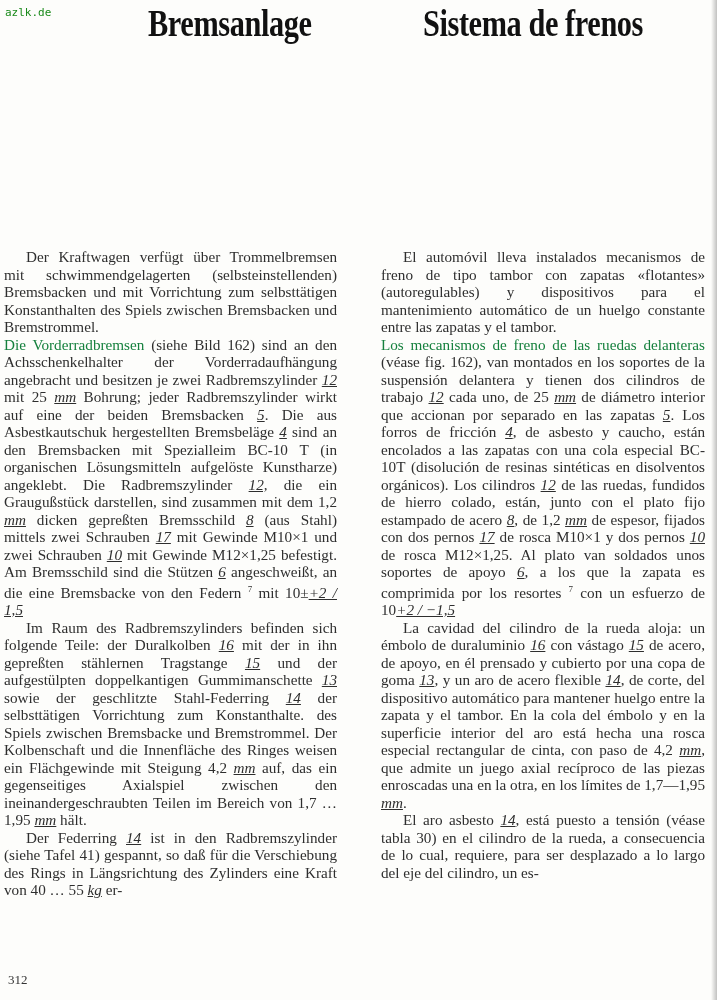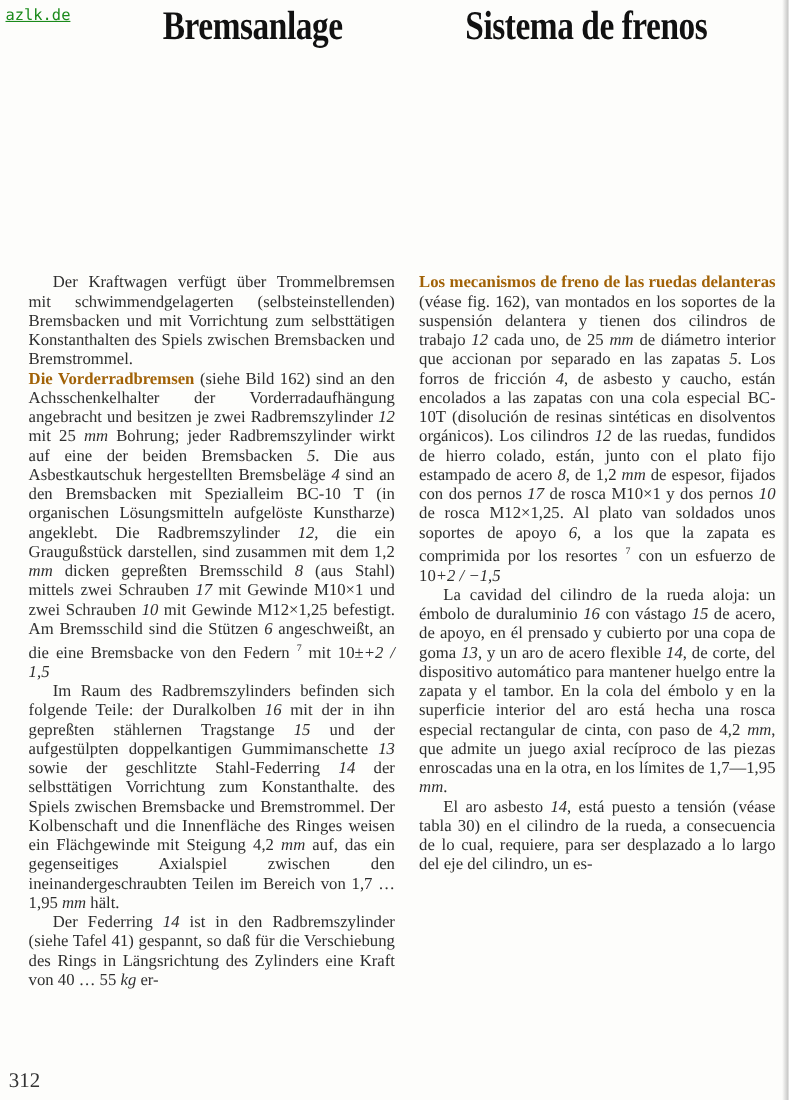--- a/index.html
+++ b/index.html
@@ -10,21 +10,21 @@
     font-family: "Liberation Serif", "DejaVu Serif", serif;
     color: #2a2a2a;
   }
   .edge-shadow {
     position: absolute; right: 0; top: 0; width: 6px; height: 1000px;
     background: linear-gradient(to right, rgba(0,0,0,0), rgba(120,120,120,0.45));
   }
   .watermark {
     position: absolute; left: 5px; top: 6px;
     font-family: "DejaVu Sans Mono", "Liberation Mono", monospace;
-    font-size: 14px; color: #1a8a1a; letter-spacing: 0px; text-decoration: underline;
+    font-size: 11px; color: #1a8a1a; letter-spacing: 0px;
   }
   .title {
     position: absolute; top: 2px;
     font-family: "Liberation Serif", "DejaVu Serif", serif;
     font-weight: bold; font-size: 37px; color: #111;
     letter-spacing: -0.5px;
     transform: scaleX(0.82); transform-origin: left top;
     white-space: nowrap;
   }
   .title-de { left: 148px; }
@@ -32,29 +32,29 @@
   .ghost {
     position: absolute; color: #e6e6e4; font-size: 15px; line-height: 19px;
     width: 350px; overflow: hidden; white-space: nowrap;
   }
   .col {
     position: absolute; top: 248px;
     font-size: 15.2px; line-height: 17.5px;
     text-align: justify;
     color: #2e2e2e;
   }
-  .col-de { left: 26px; width: 333px; }
+  .col-de { left: 4px; width: 333px; }
   .col-es { left: 381px; width: 324px; }
   .col p { margin: 0; text-indent: 22px; hyphens: manual; }
   .col p.noindent { text-indent: 0; }
-  .col b { font-weight: bold; color: #a16207; }
-  .col i { font-style: italic; }
+  .col b { font-weight: normal; color: #15803d; }
+  .col i { font-style: italic; text-decoration: underline; }
   .page-number {
     position: absolute; left: 8px; top: 972px;
-    font-size: 19px; color: #333;
+    font-size: 13px; color: #333;
   }
   sup.tol, sub.tol { font-size: 9px; }
 </style>
 </head>
 <body>
 
 <div class="edge-shadow"></div>
 
 <div class="watermark">azlk.de</div>
 
@@ -67,20 +67,21 @@
 <div class="col col-de">
   <p>Der Kraftwagen verfügt über Trommelbremsen mit schwimmendgelagerten (selbsteinstellenden) Bremsbacken und mit Vorrichtung zum selbsttätigen Konstanthalten des Spiels zwischen Bremsbacken und Bremstrommel.</p>
   <p class="noindent">
     <b>Die Vorderradbremsen</b><span> (siehe Bild 162) sind an den Achsschenkelhalter der Vorderradaufhängung angebracht und besitzen je zwei Radbremszylinder </span><i>12</i><span> mit 25 </span><i>mm</i><span> Bohrung; jeder Radbremszylinder wirkt auf eine der beiden Bremsbacken </span><i>5</i><span>. Die aus Asbestkautschuk hergestellten Bremsbeläge </span><i>4</i><span> sind an den Bremsbacken mit Spezialleim BC-10 T (in organischen Lösungsmitteln aufgelöste Kunstharze) angeklebt. Die Radbremszylinder </span><i>12,</i><span> die ein Graugußstück darstellen, sind zusammen mit dem 1,2 </span><i>mm</i><span> dicken gepreßten Bremsschild </span><i>8</i><span> (aus Stahl) mittels zwei Schrauben </span><i>17</i><span> mit Gewinde M10×1 und zwei Schrauben </span><i>10</i><span> mit Gewinde M12×1,25 befestigt. Am Bremsschild sind die Stützen </span><i>6</i><span> angeschweißt, an die eine Bremsbacke von den Federn </span><sup class="tol">7</sup><span> mit 10±</span><i>+2 / 1,5</i><span> </span>
   </p>
   <p><span>Im Raum des Radbremszylinders befinden sich folgende Teile: der Duralkolben </span><i>16</i><span> mit der in ihn gepreßten stählernen Tragstange </span><i>15</i><span> und der aufgestülpten doppelkantigen Gummimanschette </span><i>13</i><span> sowie der geschlitzte Stahl-Federring </span><i>14</i><span> der selbsttätigen Vorrichtung zum Konstanthalte. des Spiels zwischen Bremsbacke und Bremstrommel. Der Kolbenschaft und die Innenfläche des Ringes weisen ein Flächgewinde mit Steigung 4,2 </span><i>mm</i><span> auf, das ein gegenseitiges Axialspiel zwischen den ineinandergeschraubten Teilen im Bereich von 1,7 … 1,95 </span><i>mm</i><span> hält.</span></p>
   <p><span>Der Federring </span><i>14</i><span> ist in den Radbremszylinder (siehe Tafel 41) gespannt, so daß für die Verschiebung des Rings in Längsrichtung des Zylinders eine Kraft von 40 … 55 </span><i>kg</i><span> er-</span></p>
 </div>
 
 <div class="col col-es">
+  <p>El automóvil lleva instalados mecanismos de freno de tipo tambor con zapatas «flotantes» (autoregulables) y dispositivos para el mantenimiento automático de un huelgo constante entre las zapatas y el tambor.</p>
   <p class="noindent">
     <b>Los mecanismos de freno de las ruedas delanteras</b><span> (véase fig. 162), van montados en los soportes de la suspensión delantera y tienen dos cilindros de trabajo </span><i>12</i><span> cada uno, de 25 </span><i>mm</i><span> de diámetro interior que accionan por separado en las zapatas </span><i>5</i><span>. Los forros de fricción </span><i>4</i><span>, de asbesto y caucho, están encolados a las zapatas con una cola especial BC-10T (disolución de resinas sintéticas en disolventos orgánicos). Los cilindros </span><i>12</i><span> de las ruedas, fundidos de hierro colado, están, junto con el plato fijo estampado de acero </span><i>8</i><span>, de 1,2 </span><i>mm</i><span> de espesor, fijados con dos pernos </span><i>17</i><span> de rosca M10×1 y dos pernos </span><i>10</i><span> de rosca M12×1,25. Al plato van soldados unos soportes de apoyo </span><i>6</i><span>, a los que la zapata es comprimida por los resortes </span><sup class="tol">7</sup><span> con un esfuerzo de 10</span><i>+2 / −1,5</i><span> </span>
   </p>
   <p><span>La cavidad del cilindro de la rueda aloja: un émbolo de duraluminio </span><i>16</i><span> con vástago </span><i>15</i><span> de acero, de apoyo, en él prensado y cubierto por una copa de goma </span><i>13</i><span>, y un aro de acero flexible </span><i>14</i><span>, de corte, del dispositivo automático para mantener huelgo entre la zapata y el tambor. En la cola del émbolo y en la superficie interior del aro está hecha una rosca especial rectangular de cinta, con paso de 4,2 </span><i>mm</i><span>, que admite un juego axial recíproco de las piezas enroscadas una en la otra, en los límites de 1,7—1,95 </span><i>mm</i><span>.</span></p>
   <p><span>El aro asbesto </span><i>14</i><span>, está puesto a tensión (véase tabla 30) en el cilindro de la rueda, a consecuencia de lo cual, requiere, para ser desplazado a lo largo del eje del cilindro, un es-</span></p>
 </div>
 
 <div class="page-number">312</div>
 
 </body></html>

